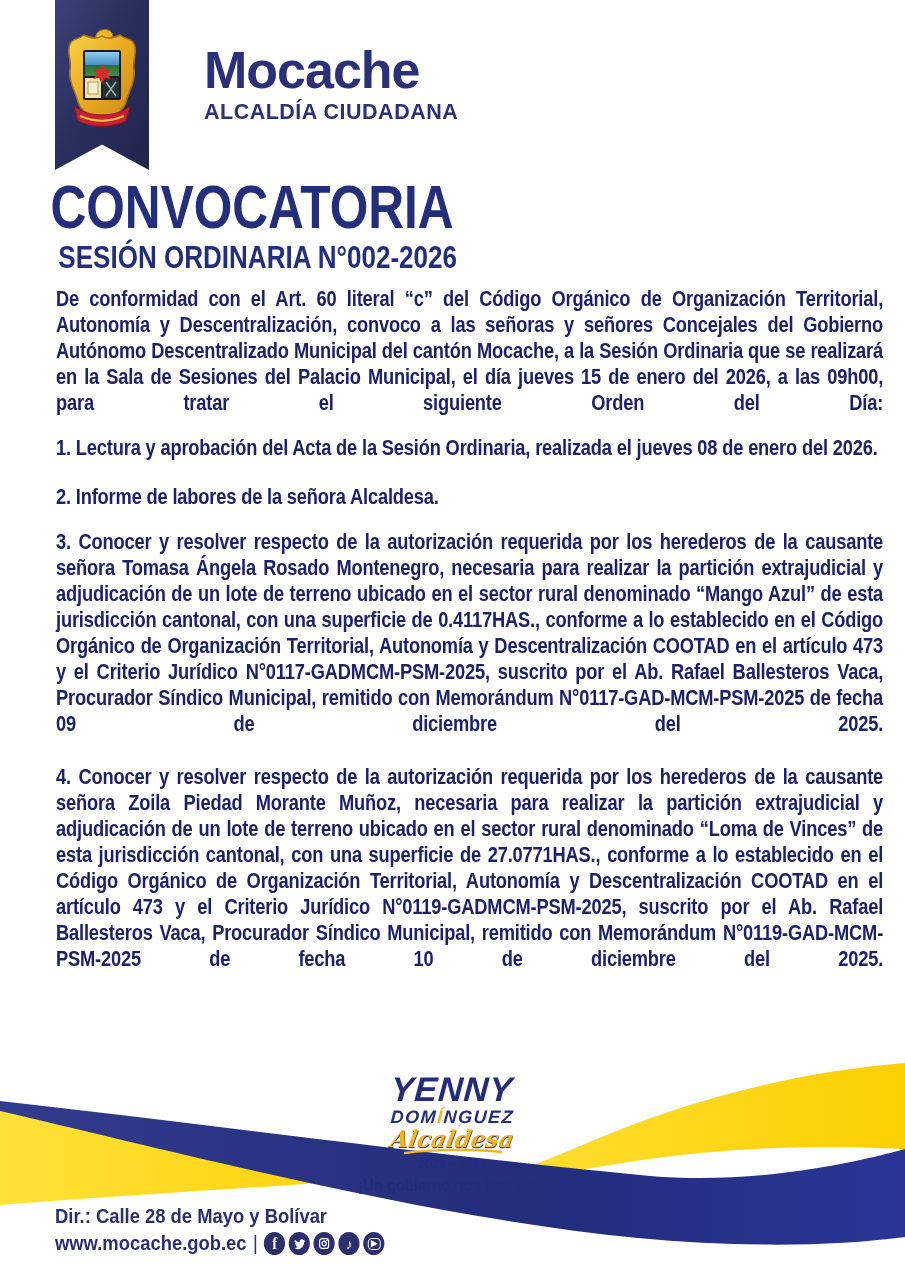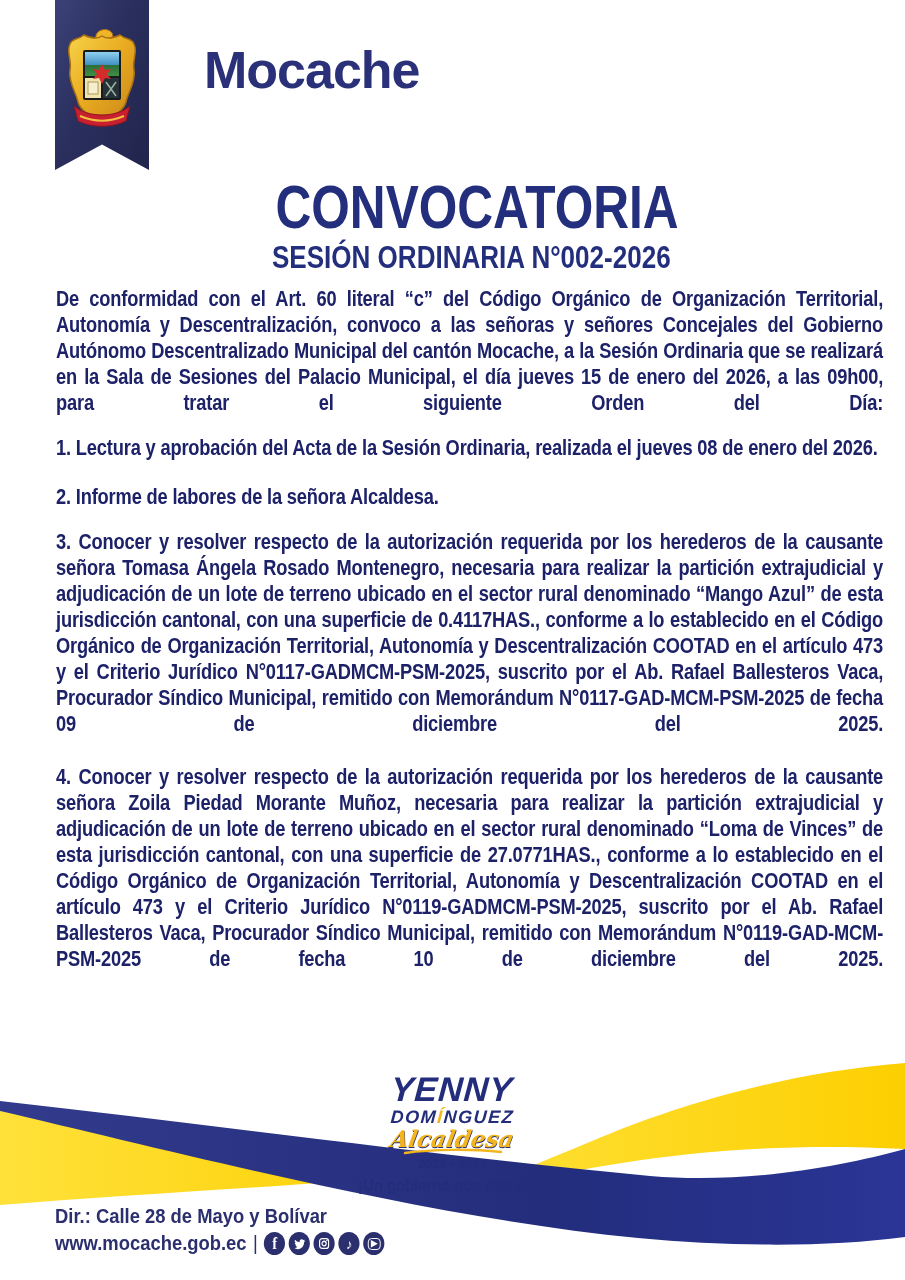--- a/index.html
+++ b/index.html
@@ -24,21 +24,21 @@
   .brand-name {
     font-size:52px; font-weight:bold; color:#2b3178; letter-spacing:-1px;
     line-height:1;
   }
   .brand-tag {
     font-size:21.5px; font-weight:bold; color:#2b3178; letter-spacing:0.5px;
     margin-top:4px;
   }
 
   
-  .title-wrap { position:absolute; top:176px; left:0; width:729px; text-align:right; }
+  .title-wrap { position:absolute; top:176px; left:0; width:729px; text-align:left; }
   .doc-title {
     display:inline-block; font-size:62px; font-weight:bold; color:#232e7d;
     transform:scaleX(0.80); transform-origin:50% 0; letter-spacing:0px;
     line-height:1.0; white-space:nowrap;
   }
   .doc-subtitle {
     display:block; margin-top:2px;
     font-size:31px; font-weight:bold; color:#232e7d;
     transform:scaleX(0.84); transform-origin:50% 0; white-space:nowrap;
   }
@@ -140,20 +140,21 @@
     <rect x="26" y="56" width="10" height="12" fill="#f5efd0" stroke="#b09a50"></rect>
     <path d="M44,56 l10,14 M54,56 l-10,14" stroke="#9ab4a0" stroke-width="1.5"></path>
 
     <path d="M12,80 C26,92 54,92 68,80 L64,95 C50,102 30,102 16,95 Z" fill="#c8202f" stroke="#8f1420" stroke-width="1"></path>
     <path d="M18,90 C32,96 48,96 62,90" stroke="#f0c040" stroke-width="2" fill="none"></path>
   </svg>
 </div>
 
 <div class="brand">
   <div class="brand-name">Mocache</div>
+  <div class="brand-tag">ALCALDÍA CIUDADANA</div>
 </div>
 
 <div class="title-wrap">
   <span class="doc-title">CONVOCATORIA</span>
   <span class="doc-subtitle">SESIÓN ORDINARIA N°002-2026</span>
 </div>
 
 <div class="doc-body">
   <div class="cond">
     <p class="p-intro force-just">De conformidad con el Art. 60 literal “c” del Código Orgánico de Organización Territorial, Autonomía y Descentralización, convoco a las señoras y señores Concejales del Gobierno Autónomo Descentralizado Municipal del cantón Mocache, a la Sesión Ordinaria que se realizará en la Sala de Sesiones del Palacio Municipal, el día jueves 15 de enero del 2026, a las 09h00, para tratar el siguiente Orden del Día:</p>

